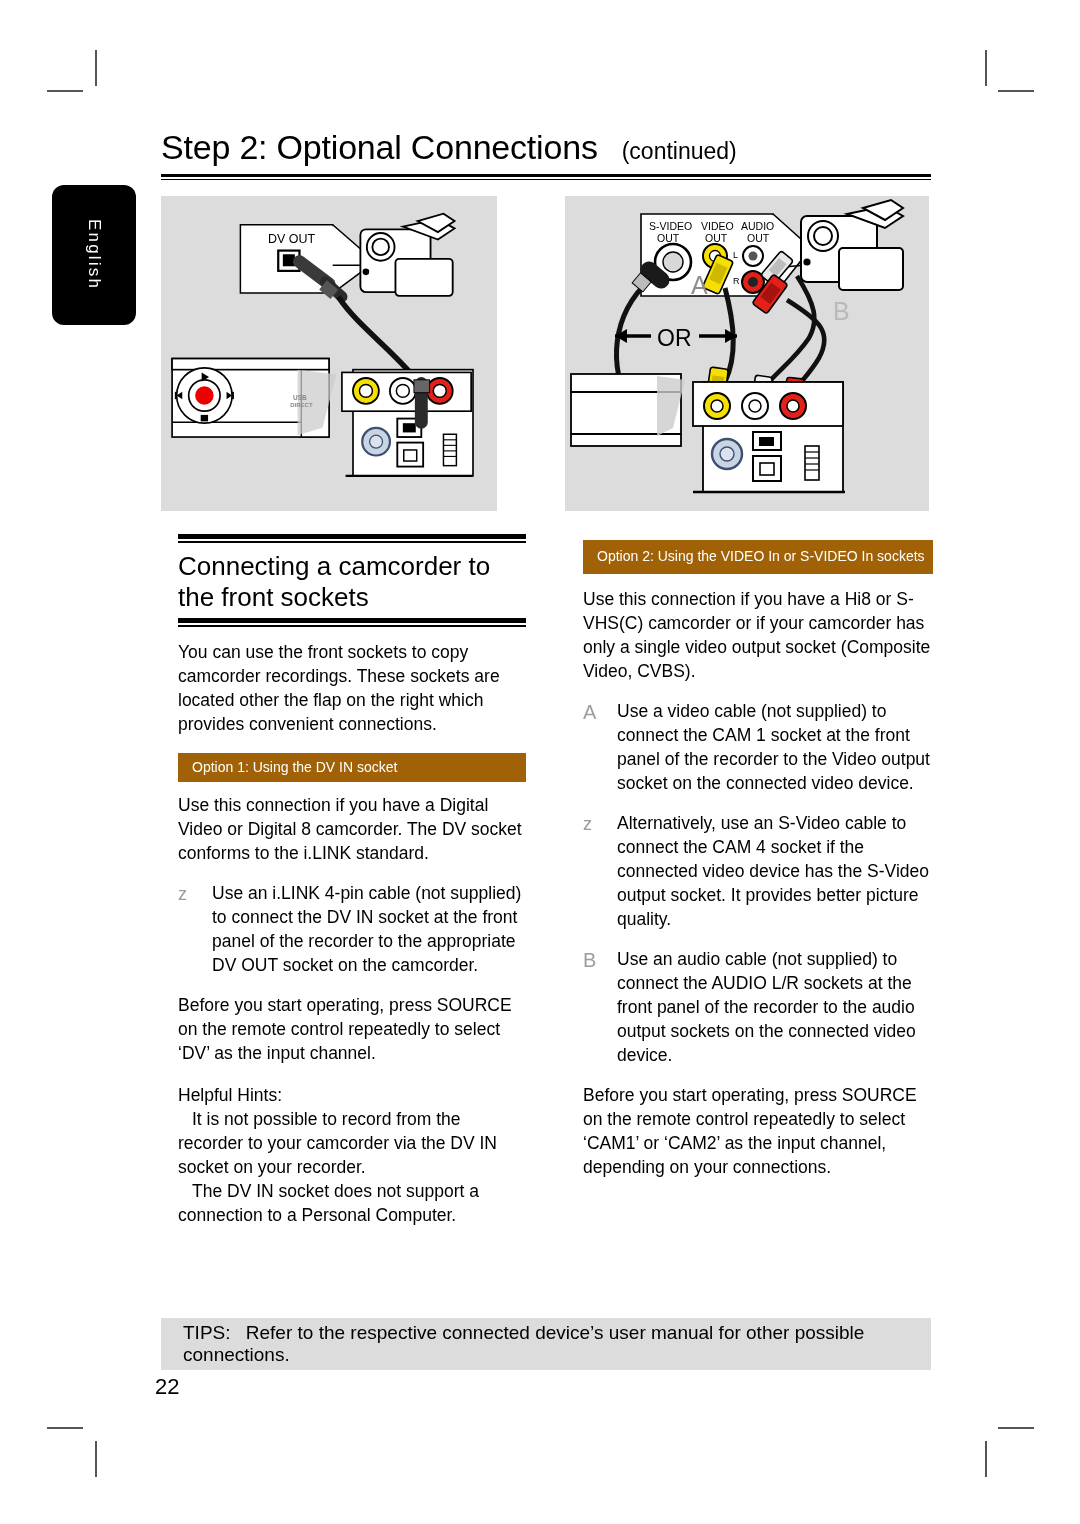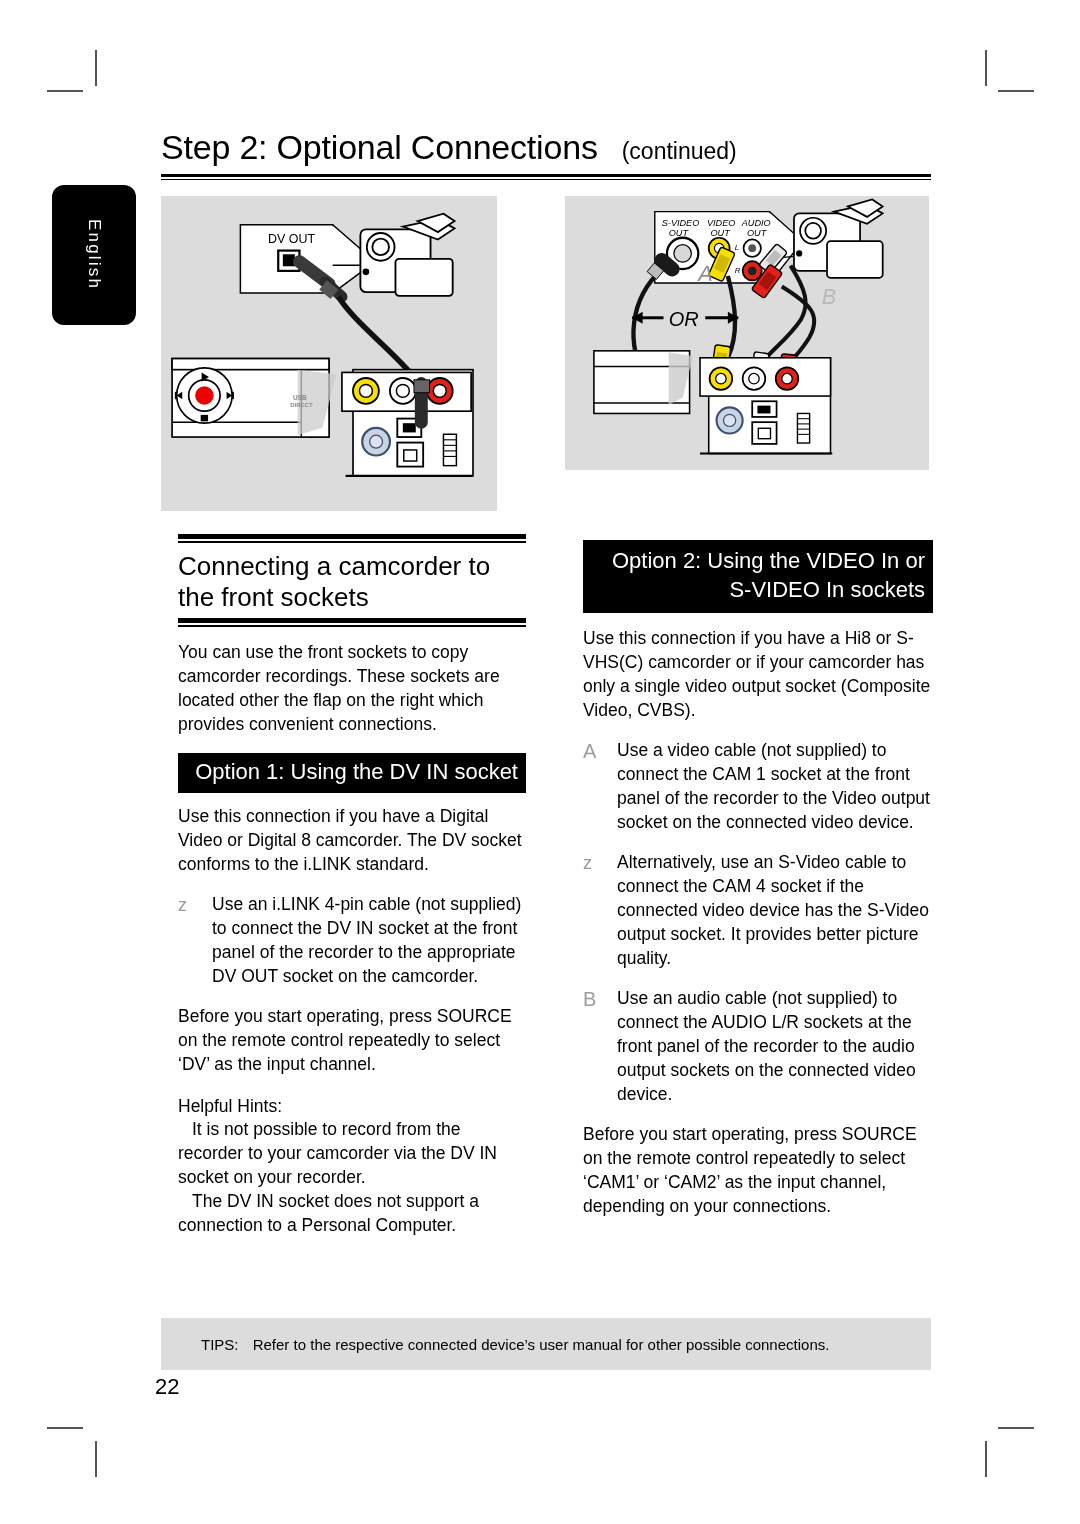--- a/index.html
+++ b/index.html
@@ -34,59 +34,59 @@
   #title-row{position:absolute;left:161px;top:128px;width:770px;height:46px;
     display:flex;align-items:baseline;}
   #title-main{font-size:34px;letter-spacing:-0.2px;font-family:"Liberation Sans", sans-serif;}
   #title-cont{font-size:23px;margin-left:24px;font-family:"Liberation Sans", sans-serif;}
   #title-rule{position:absolute;left:161px;top:174px;width:770px;height:6px;
      border-top:3px solid #000;border-bottom:1px solid #000;box-sizing:border-box;}
 
   
   .figbox{position:absolute;background:#dcdcdc;overflow:hidden;}
   #fig-left{left:161px;top:196px;width:336px;height:315px;}
-  #fig-right{left:565px;top:196px;width:364px;height:274px;font-style:italic;}
+  #fig-right{left:565px;top:196px;width:364px;height:315px;}
 
   
   .figbox svg{display:block;width:100%;height:100%;}
 
   
   .col{position:absolute;font-family:"Liberation Sans", sans-serif;}
   #col-left{left:178px;top:534px;width:348px;}
   #col-right{left:583px;top:540px;width:350px;}
 
   .rule-top{height:9px;border-top:5px solid #000;border-bottom:2px solid #000;
      box-sizing:border-box;margin-bottom:8px;}
   .rule-bot{height:9px;border-top:5px solid #000;border-bottom:2px solid #000;
      box-sizing:border-box;margin-top:6px;margin-bottom:14px;}
 
   h2.sec{font-size:26px;font-weight:normal;margin:0;line-height:1.18;
      font-family:"Liberation Sans", sans-serif;}
 
   p.body{font-size:17.5px;line-height:1.37;margin:12px 0 16px 0;}
 
-  .optbar{background:#000000;color:#fff;font-size:22px;
-     padding:5px 8px 6px 14px;line-height:1.3;margin:6px 0 10px 0;text-align:right;}
+  .optbar{background:#a16207;color:#fff;font-size:14px;
+     padding:5px 8px 6px 14px;line-height:1.3;margin:6px 0 10px 0;}
   #col-right .optbar{margin:0 0 14px 0;padding:7px 8px 9px 14px;}
 
   
   .item{position:relative;padding-left:34px;margin-bottom:16px;}
   .item .mk{position:absolute;left:0;top:0;width:26px;text-align:left;
      font-size:18px;color:#9a9a9a;line-height:1.37;}
   .item .mk.letter{font-size:20px;color:#9d9d9d;top:-1px;}
   .item p{font-size:17.5px;line-height:1.37;margin:0;}
 
   .hint-block{font-size:17.5px;line-height:1.37;margin-top:18px;}
   .hint-block .hl{display:block;}
   .hint-block .indent{text-indent:14px;}
 
   
   #tips{position:absolute;left:161px;top:1318px;width:770px;height:52px;
      background:#dcdcdc;display:flex;align-items:center;}
-  #tips .t{font-size:15px;padding-left:40px;}
+  #tips .t{font-size:19px;padding-left:22px;}
   #tips .t b{font-weight:normal;}
   #pagenum{position:absolute;left:155px;top:1374px;font-size:22px;}
 </style>
 </head>
 <body>
 
 <div class="page">
 
   <div class="crop v" style="left:95px;top:50px;"></div>
   <div class="crop h" style="left:47px;top:90px;"></div>

